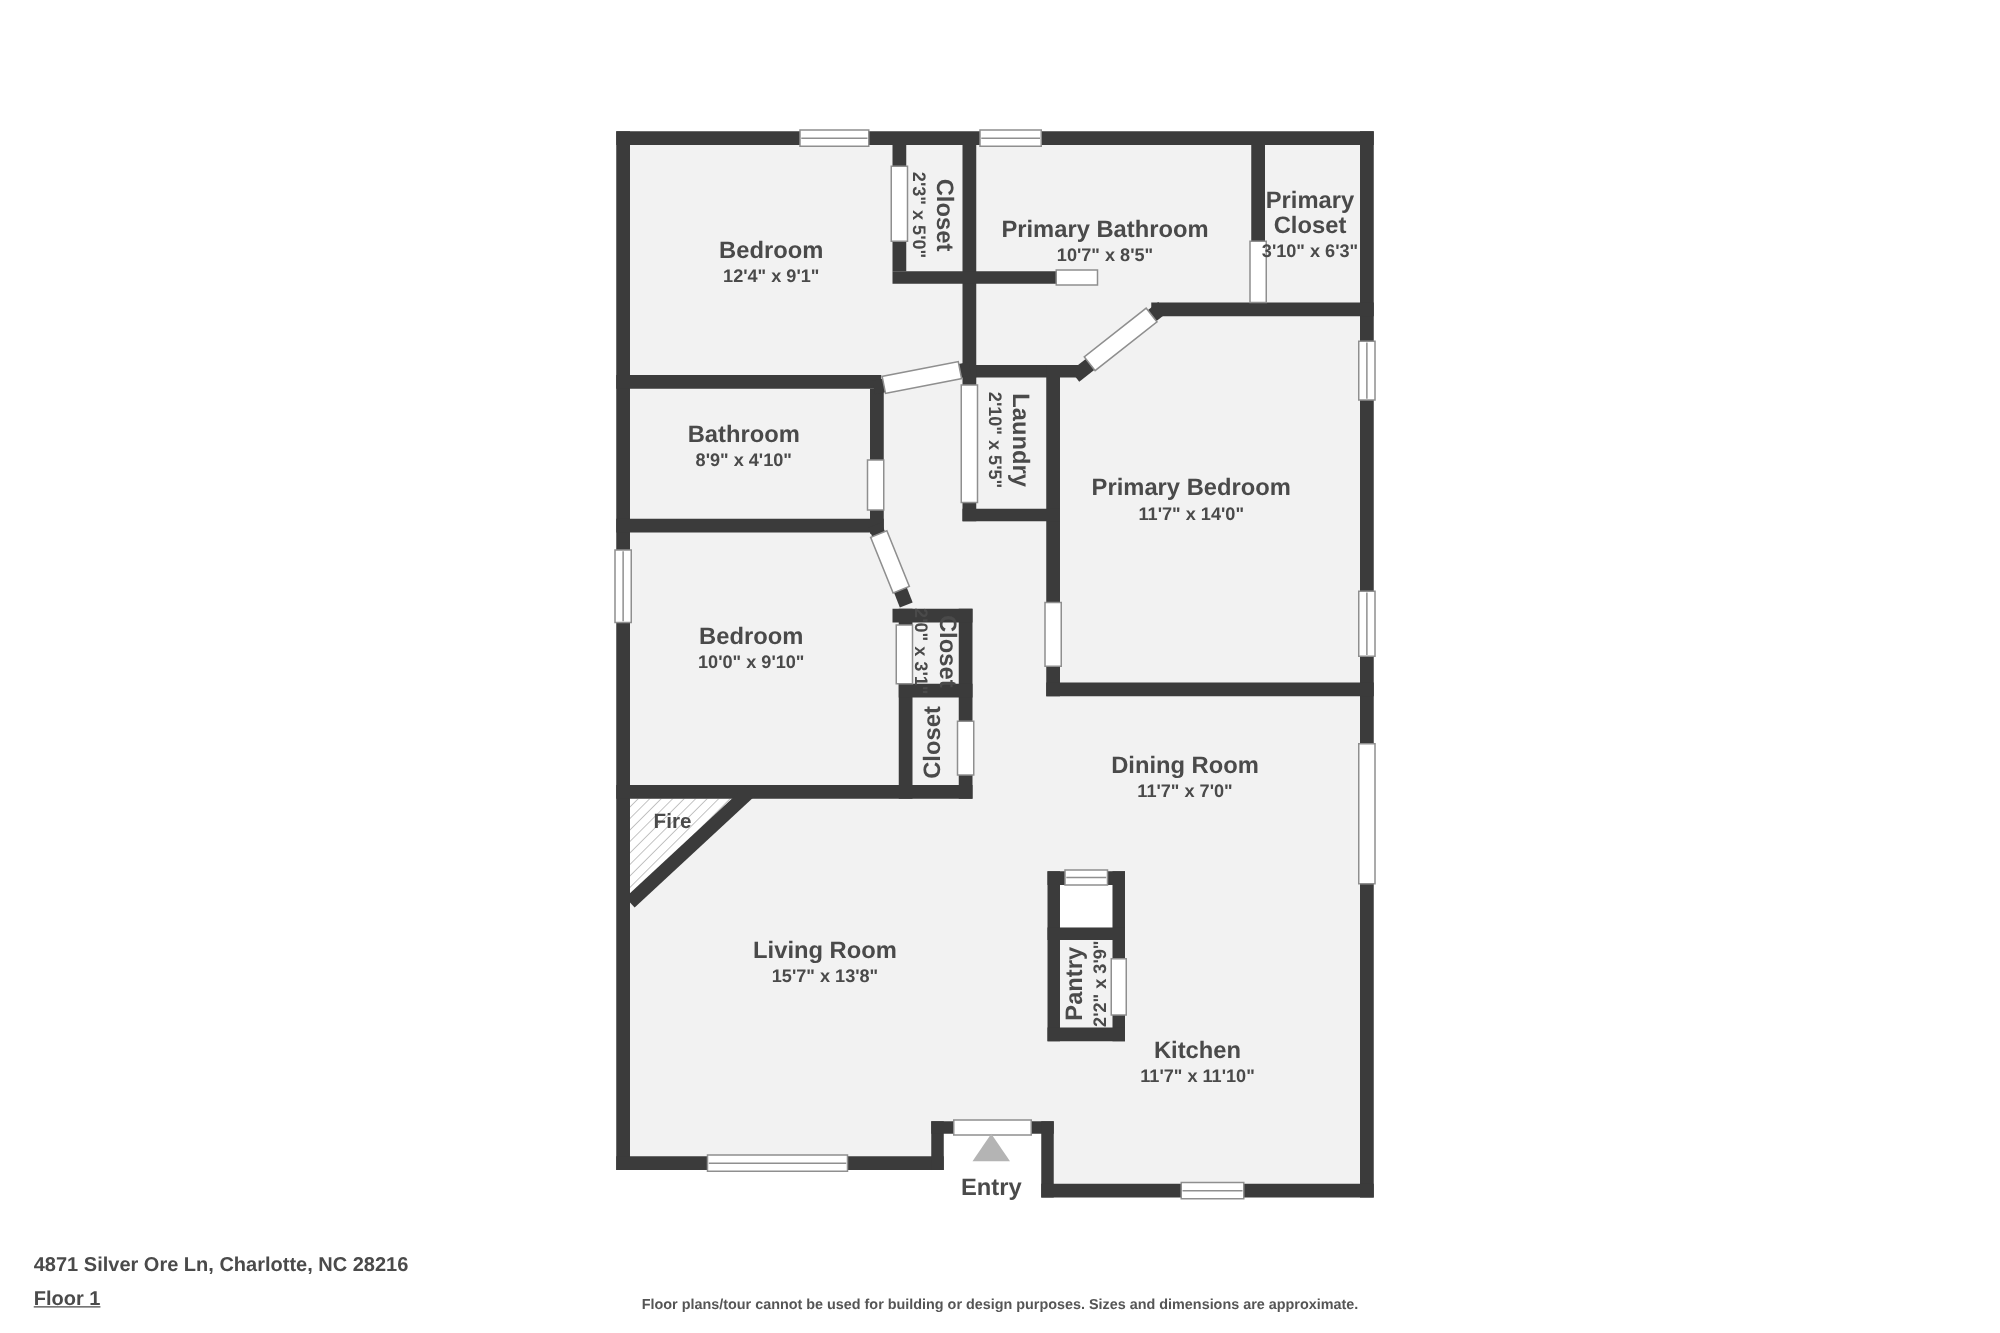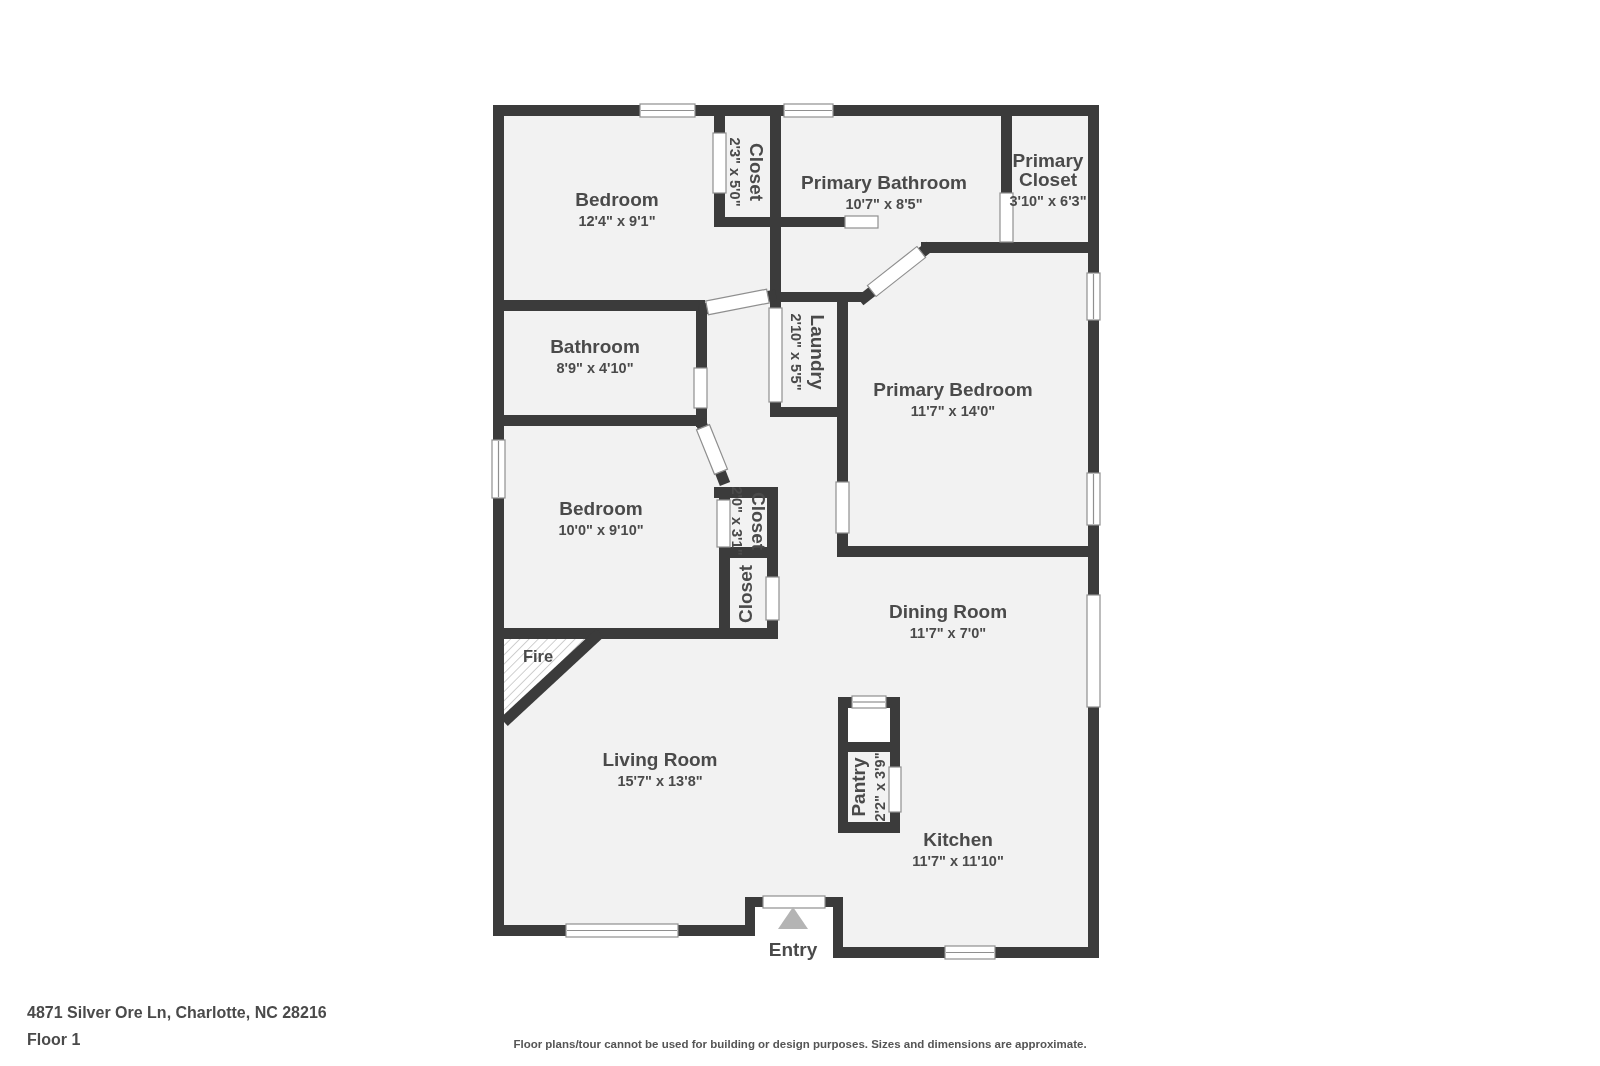--- a/index.html
+++ b/index.html
@@ -9,21 +9,21 @@
   .wall{fill:var(--wall);}
   .dwall{stroke:var(--wall);stroke-width:11;}
   .floor{fill:var(--floor);}
   .open{fill:#fff;stroke:var(--outline);stroke-width:1.2;}
   .winline{stroke:var(--outline);stroke-width:1.2;}
   .rname{font:700 19px "Liberation Sans",sans-serif;fill:var(--label);}
   .rname.small{font-size:16.5px;}
   .rdims{font:700 14.5px "Liberation Sans",sans-serif;fill:var(--label);}
   text{text-anchor:middle;}
   .addr{position:absolute;left:27px;top:1004px;font:700 16px "Liberation Sans",sans-serif;color:var(--label);}
-  .floorno{position:absolute;left:27px;top:1031px;font:700 16px "Liberation Sans",sans-serif;color:var(--label);}
+  .floorno{position:absolute;left:27px;top:1031px;font:700 16px "Liberation Sans",sans-serif;color:var(--label);text-decoration:underline;}
   .disclaimer{position:absolute;left:0;top:1038px;width:1600px;text-align:center;
               font:700 11.5px "Liberation Sans",sans-serif;color:var(--label2);}
 </style>
 </head>
 <body>
 
 <div id="stage">
   <svg width="1600" height="1066" viewBox="0 0 1600 1066">
     <defs>
       <pattern id="hatch" width="6.5" height="6.5" patternUnits="userSpaceOnUse" patternTransform="rotate(45)">

